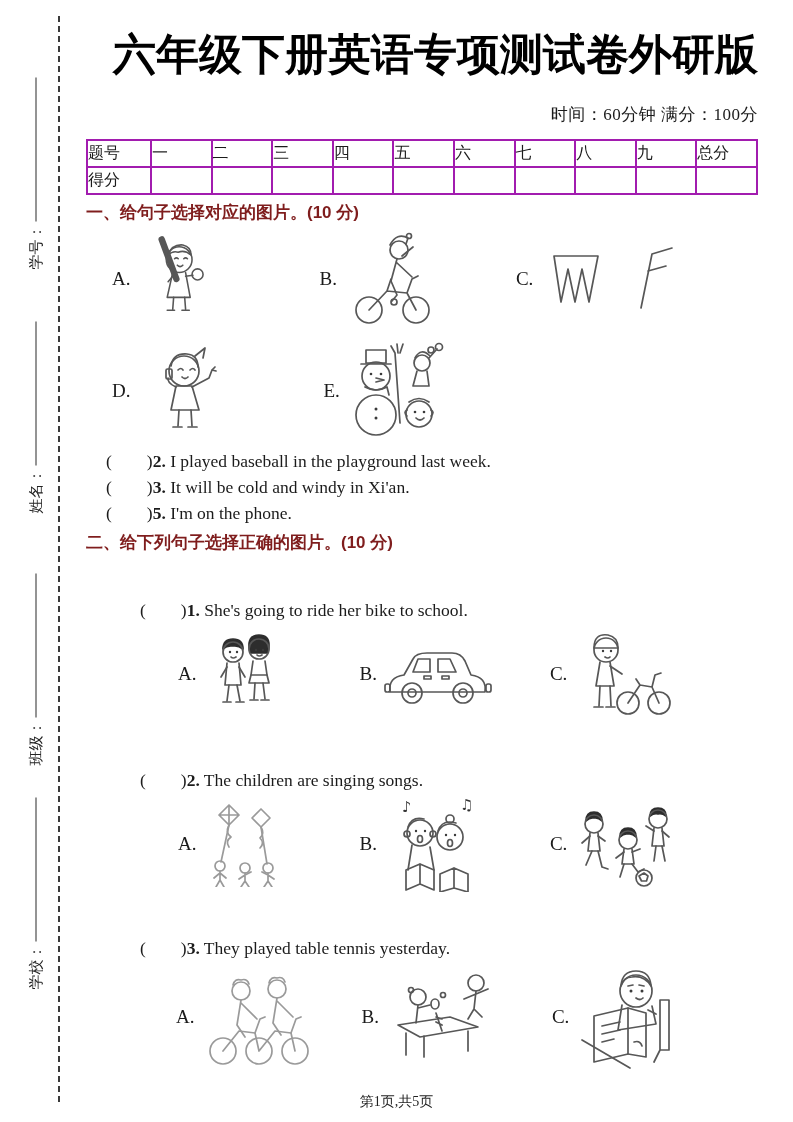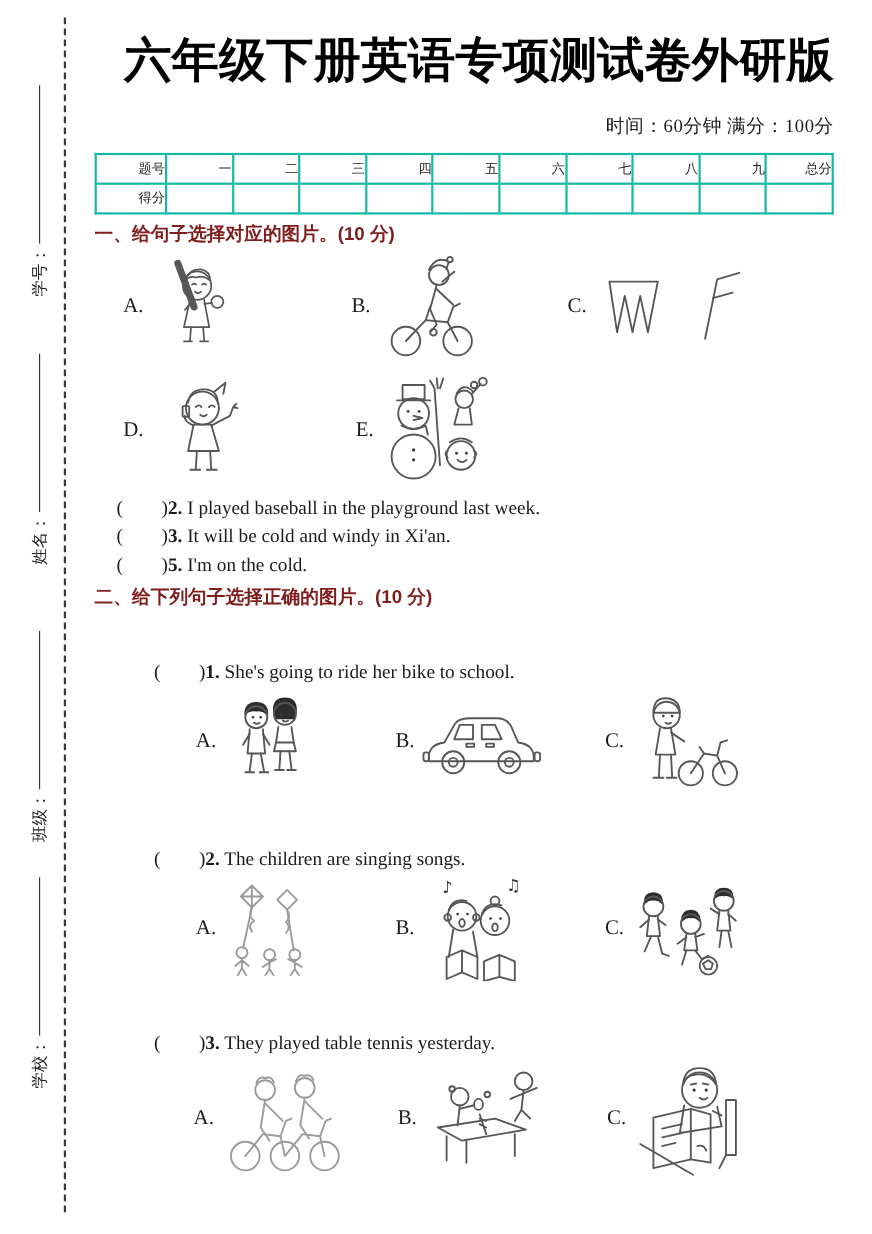--- a/index.html
+++ b/index.html
@@ -19,21 +19,21 @@
   .sf-label { font-size:15px; white-space:nowrap; color:#222; }
   .sf-line { flex:1; height:0; border-bottom:1.6px solid #2a2a2a; margin-left:3px; }
   .sf-1 { top:164px; } .sf-2 { top:408px; } .sf-3 { top:660px; } .sf-4 { top:884px; }
 
   .main { position:absolute; left:86px; top:0; width:672px; }
   .title { margin-top:26px; text-align:right; font-size:43px; font-weight:bold; white-space:nowrap; color:#000; }
   .subtitle { margin-top:13px; text-align:center; font-size:33px; font-weight:bold; color:#000; }
   .exam-info { margin-top:19px; margin-bottom:13px; text-align:right; font-size:17px; letter-spacing:.5px; }
 
   table.score { width:100%; border-collapse:collapse; table-layout:fixed; }
-  table.score td { border:2px solid #14b8a6; height:27px; text-align:right; vertical-align:middle; font-size:12px; }
+  table.score td { border:2px solid #a21caf; height:27px; text-align:left; vertical-align:middle; font-size:16px; }
   table.score td.first { width:64px; }
 
   .sec-heading { margin-top:6px; font-family:"Liberation Sans","DejaVu Sans",sans-serif; font-size:17px; font-weight:bold; color:#7f1d1d; }
 
   .pic-row { display:flex; align-items:center; }
   .pic-option { display:flex; align-items:center; }
   .pic-letter { font-size:19px; margin-right:5px; color:#1b1b1b; }
 
   .q-line { font-size:17.5px; margin-top:2px; padding-left:20px; white-space:nowrap; }
   .q-blank { }
@@ -223,21 +223,21 @@
       <div class="q-line">
         <span class="q-blank">(　　)</span><span class="q-num">2.</span>
         <span class="q-text">I played baseball in the playground last week.</span>
       </div>
       <div class="q-line">
         <span class="q-blank">(　　)</span><span class="q-num">3.</span>
         <span class="q-text">It will be cold and windy in Xi'an.</span>
       </div>
       <div class="q-line">
         <span class="q-blank">(　　)</span><span class="q-num">5.</span>
-        <span class="q-text">I'm on the cold.</span>
+        <span class="q-text">I'm on the phone.</span>
       </div>
     </div>
 
     <div class="sec-heading">二、给下列句子选择正确的图片。(10 分)</div>
 
     <div class="q-line q-indent2">
       <span class="q-blank">(　　)</span><span class="q-num">1.</span>
       <span class="q-text">She's going to ride her bike to school.</span>
     </div>
 
@@ -422,14 +422,15 @@
           <path d="M28 62 l18 -4 M28 70 l18 -4 M28 78 l12 -3"></path>
           <path d="M60 78 q6 -2 8 4"></path>
           <path d="M86 36 h9 v50 h-9 Z M86 86 l-6 12"></path>
           <path d="M8 76 L56 104"></path>
         </svg>
       </div>
     </div>
 
   </div>
 
+  <div class="footer">第1页,共5页</div>
 
 </div>
 
 </body></html>

